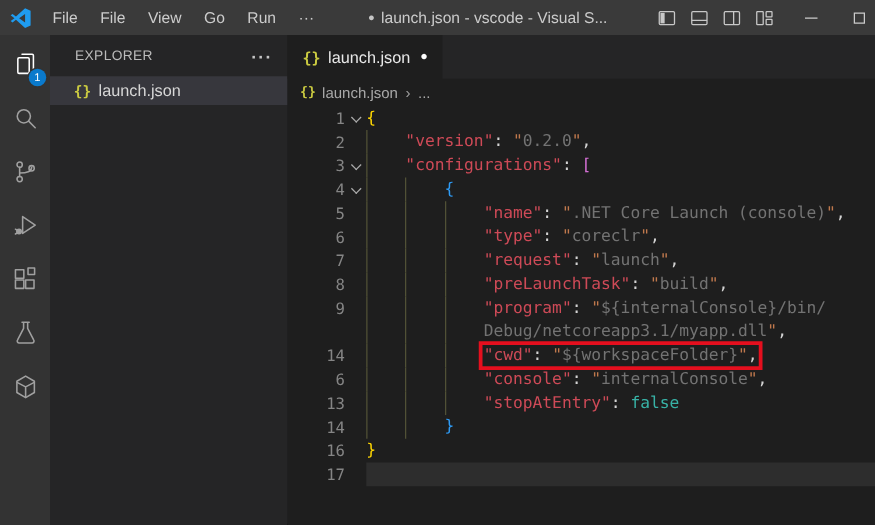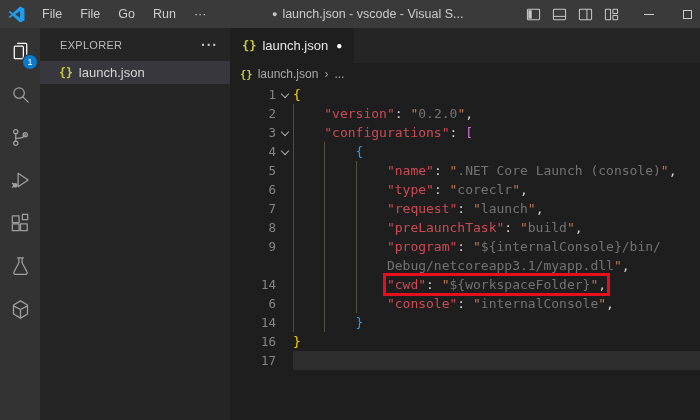--- a/index.html
+++ b/index.html
@@ -84,20 +84,21 @@
 
   <div class="titlebar">
     <span class="logo">
       <svg viewBox="0 0 100 100">
           <path fill-rule="evenodd" d="M71 3 L28 42 L12 30 L3 36 L21 50 L3 64 L12 70 L28 58 L71 97 L97 85 V15 Z M71 30 V70 L43 50 Z"></path>
         </svg>
     </span>
     <div class="menubar">
         <div class="menu-item">File</div>
         <div class="menu-item">File</div>
+        <div class="menu-item">View</div>
         <div class="menu-item">Go</div>
         <div class="menu-item">Run</div>
         <div class="menu-item">···</div>
       </div>
     <div class="win-title">
       <span class="dot">●</span><span>launch.json - vscode - Visual S...</span>
     </div>
     <div class="controls">
         <div class="ctrl">
           <svg viewBox="0 0 16 16">
@@ -286,20 +287,25 @@
               <div class="gutter">14</div>
               <div class="fold"></div>
               <div class="line-content"><span class="guide" style="left: 0ch;"></span><span class="guide" style="left: 4ch;"></span><span class="guide" style="left: 8ch;"></span><span class="code-text" style="padding-left: 12ch;"><span class="red-box"><span class="tok-key">"cwd"</span><span class="tok-punc">: </span><span class="tok-sq">"</span><span class="tok-str">${workspaceFolder}</span><span class="tok-sq">"</span><span class="tok-punc">,</span></span></span></div>
             </div>
             <div class="code-row">
               <div class="gutter">6</div>
               <div class="fold"></div>
               <div class="line-content"><span class="guide" style="left: 0ch;"></span><span class="guide" style="left: 4ch;"></span><span class="guide" style="left: 8ch;"></span><span class="code-text" style="padding-left: 12ch;"><span class="tok-key">"console"</span><span class="tok-punc">: </span><span class="tok-sq">"</span><span class="tok-str">internalConsole</span><span class="tok-sq">"</span><span class="tok-punc">,</span></span></div>
             </div>
             <div class="code-row">
+              <div class="gutter">13</div>
+              <div class="fold"></div>
+              <div class="line-content"><span class="guide" style="left: 0ch;"></span><span class="guide" style="left: 4ch;"></span><span class="guide" style="left: 8ch;"></span><span class="code-text" style="padding-left: 12ch;"><span class="tok-key">"stopAtEntry"</span><span class="tok-punc">: </span><span class="tok-bool">false</span></span></div>
+            </div>
+            <div class="code-row">
               <div class="gutter">14</div>
               <div class="fold"></div>
               <div class="line-content"><span class="guide" style="left: 0ch;"></span><span class="guide" style="left: 4ch;"></span><span class="code-text" style="padding-left: 8ch;"><span class="tok-b3">}</span></span></div>
             </div>
             <div class="code-row">
               <div class="gutter">16</div>
               <div class="fold"></div>
               <div class="line-content"><span class="code-text" style="padding-left: 0ch;"><span class="tok-b1">}</span></span></div>
             </div>
             <div class="code-row current">

